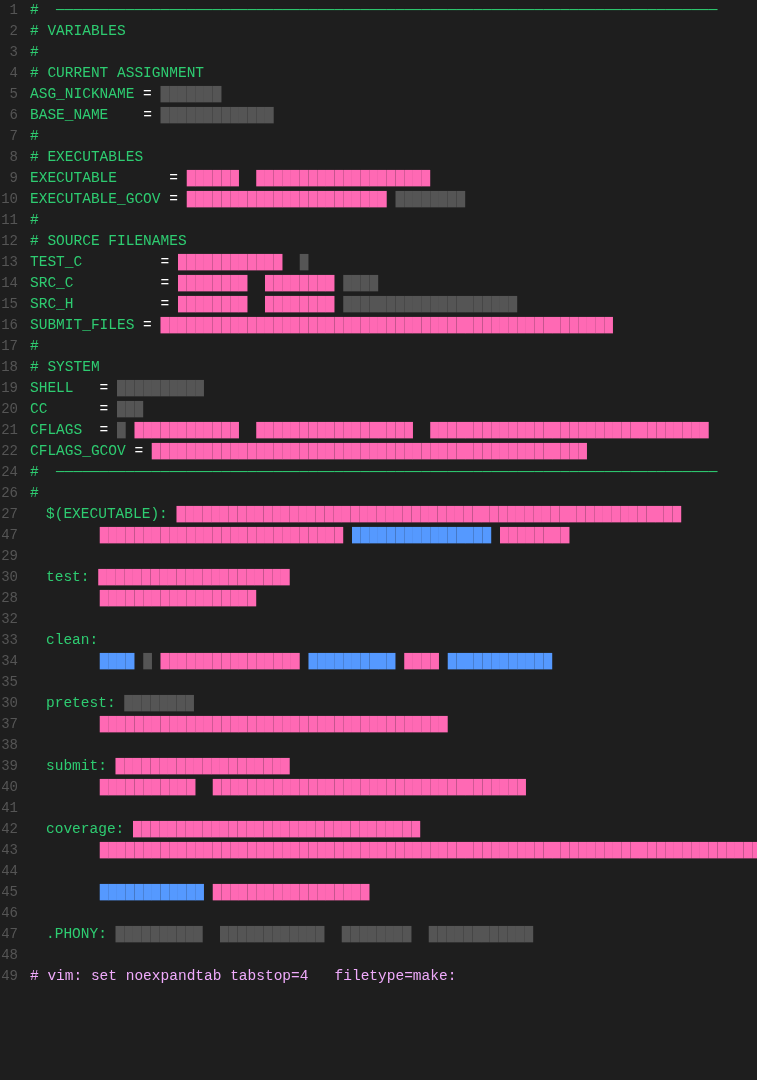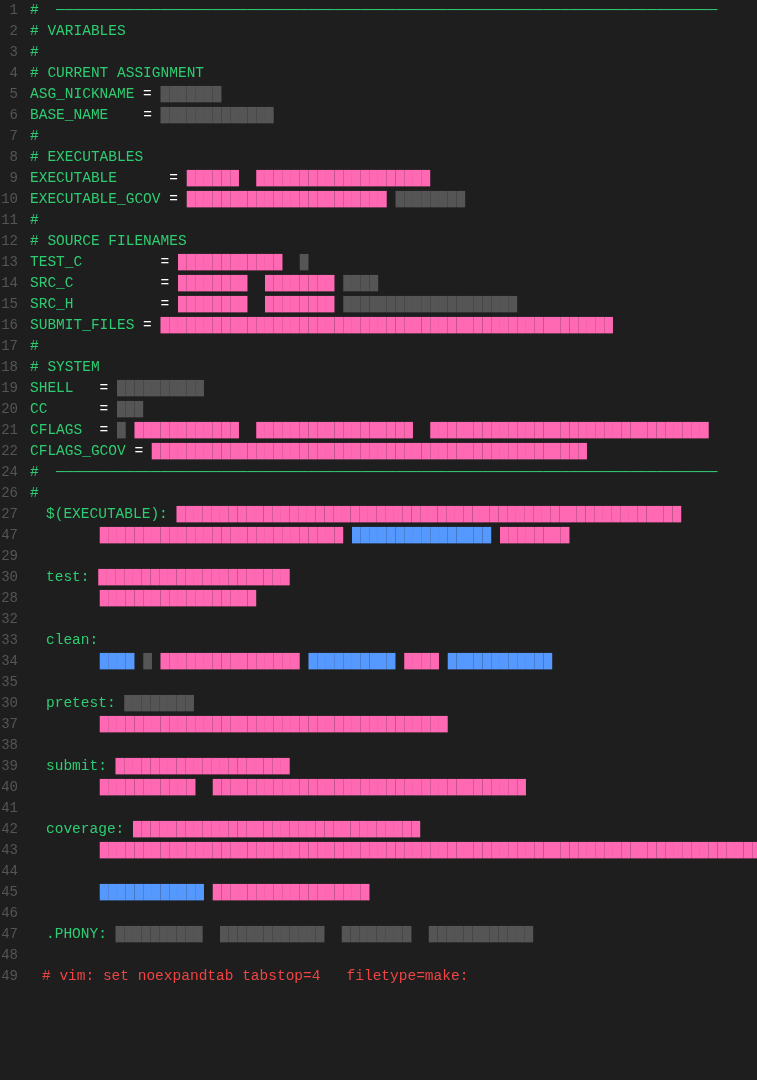--- a/index.html
+++ b/index.html
@@ -40,21 +40,21 @@
       white-space: pre;
       font-size: 14.5px;
     }
     .c-comment { color: #2ecc71; }
     .c-var-name { color: #2ecc71; margin-top: 20px; }
     .c-equals { color: #ffffff; }
     .c-value-pink { color: #ff69b4; }
     .c-value-dark { color: #555555; }
     .c-target { color: #2ecc71; margin-left: 16px; }
     .c-blue { color: #5599ff; }
-    .c-vim { color: #ef4444; margin-left: 12px; }
+    .c-vim { color: #f0abfc; }
   </style>
 </head>
 <body>
 
 <div class="code-container" id="code-container">
 <div class="line">
       <span class="line-number">1</span>
       <span class="line-content"><span class="c-comment">#  ────────────────────────────────────────────────────────────────────────────</span></span>
     </div>
     <div class="line">

